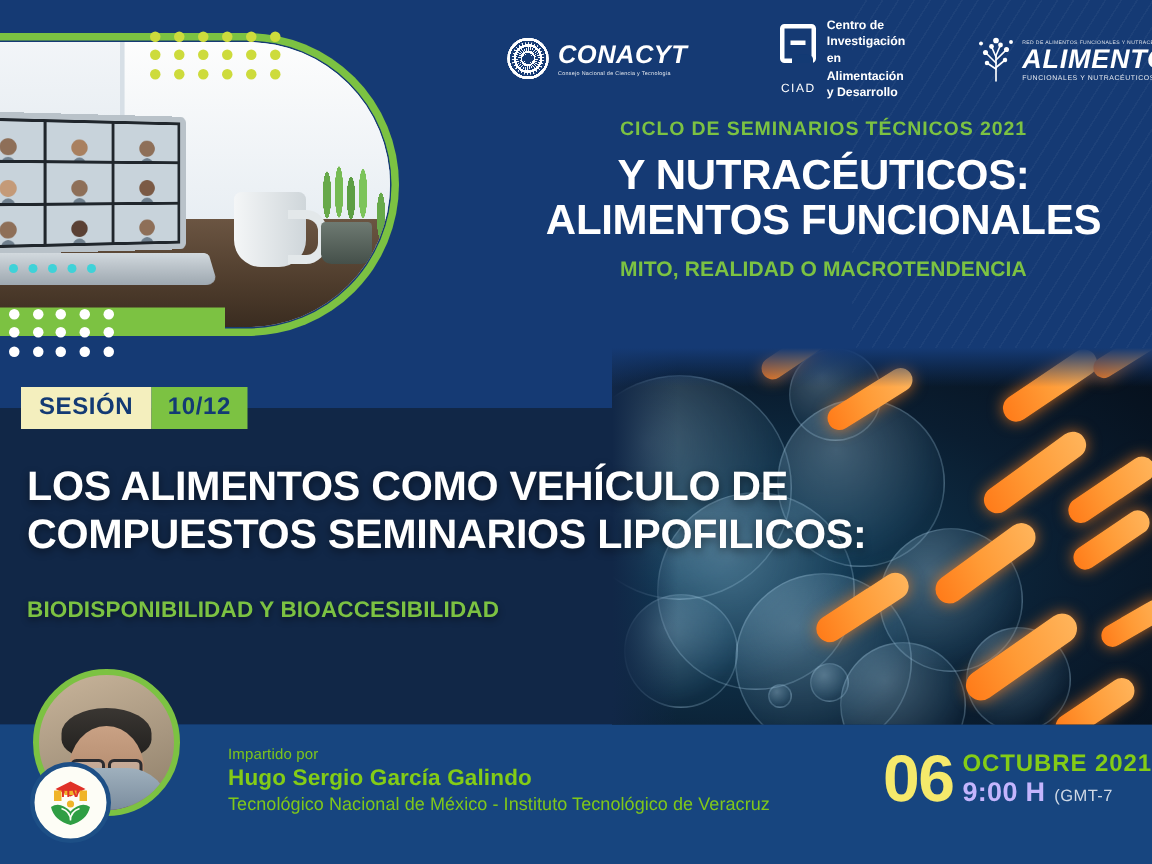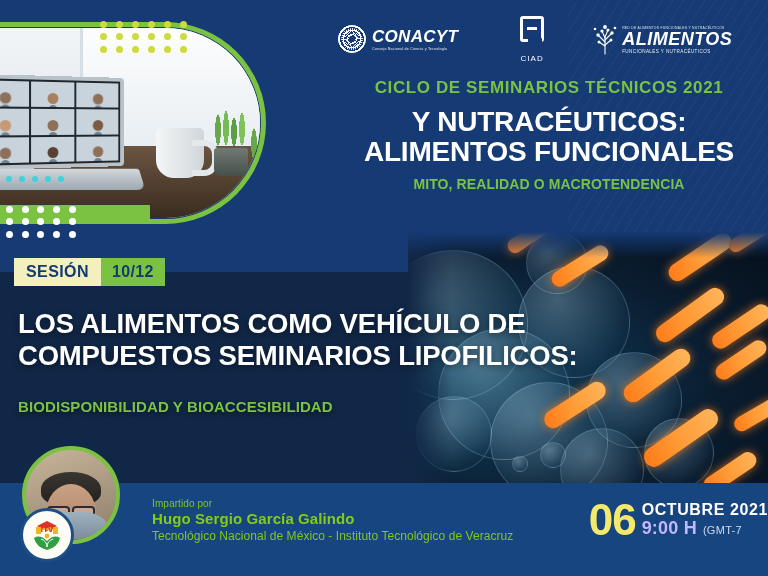--- a/index.html
+++ b/index.html
@@ -152,21 +152,21 @@
   .alim-mark { width:26px; height:32px; position:relative; }
   .alim-mark svg { width:26px; height:32px; display:block; }
   .alim-text { display:flex; flex-direction:column; margin-top:3px; }
   .alim-top { font-size:3.4px; letter-spacing:.25px; opacity:.85; }
   .alim-name { font-size:18px; font-weight:800; letter-spacing:.5px; line-height:1; font-style:italic; }
   .alim-sub { font-size:4.6px; letter-spacing:.4px; opacity:.9; margin-top:1px; }
 
   
   .seminar { position:absolute; left:330px; top:78px; width:438px; text-align:center; }
   .seminar-kicker {
-    color:#7cc242; font-size:17px; font-weight:700; letter-spacing:.6px;text-align:center;
+    color:#7cc242; font-size:13px; font-weight:700; letter-spacing:.6px;text-align:center;
   }
   .seminar-title {
     color:#fff; font-size:28px; font-weight:800; line-height:1.07;
     letter-spacing:-.2px; margin-top:9px;
   }
   .seminar-sub {
     color:#7cc242; font-size:14px; font-weight:700; letter-spacing:.1px; margin-top:9px;
   }
 
   
@@ -255,21 +255,21 @@
   .sp-pre { font-size:10px; letter-spacing:.1px; opacity:.95; }
   .sp-name { font-size:15px; font-weight:800; letter-spacing:.1px; margin-top:1px; }
   .sp-inst { font-size:12px; letter-spacing:.05px; margin-top:2px; opacity:.97; }
 
   
   .date-block {
     position:absolute; right:0; top:500px; display:flex; align-items:center;
   }
   .date-day { color:#f5e96b; font-size:44px; font-weight:800; line-height:.9; letter-spacing:-1px; }
   .date-right { margin-left:6px; display:flex; flex-direction:column; }
-  .date-month { color:#ffffff; font-size:16px; font-weight:600; letter-spacing:.6px; line-height:1.1; }
+  .date-month { color:#84cc16; font-size:16px; font-weight:600; letter-spacing:.6px; line-height:1.1; }
   .date-time-row { display:flex; align-items:baseline; gap:6px; }
   .date-time { color:#c4b5fd; font-size:18px; font-weight:800; letter-spacing:.2px; }
   .date-tz { color:#cfd9e6; font-size:11px; letter-spacing:.3px; }
 </style>
 </head>
 <body>
 
 <div class="poster">
 
   <div class="bg-upper"></div>
@@ -364,20 +364,24 @@
       <div class="cona-text">
         <div class="cona-name">CONACYT</div>
         <div class="cona-sub">Consejo Nacional de Ciencia y Tecnología</div>
       </div>
     </div>
 
     <div class="logo logo-ciad">
       <div class="ciad-mark">
         <div class="ciad-box"></div>
         <div class="ciad-word">CIAD</div>
+      </div>
+      <div class="ciad-text">
+        <div>Centro de Investigación</div>
+        <div>en Alimentación y Desarrollo</div>
       </div>
     </div>
 
     <div class="logo logo-alim">
       <div class="alim-mark">
         <svg viewBox="0 0 26 32" aria-hidden="true">
           <g stroke="#ffffff" stroke-width="1.1" fill="none" stroke-linecap="round">
             <path d="M13 31 L13 14"></path>
             <path d="M13 19 L6 12"></path>
               <path d="M13 17 L20 10"></path>

